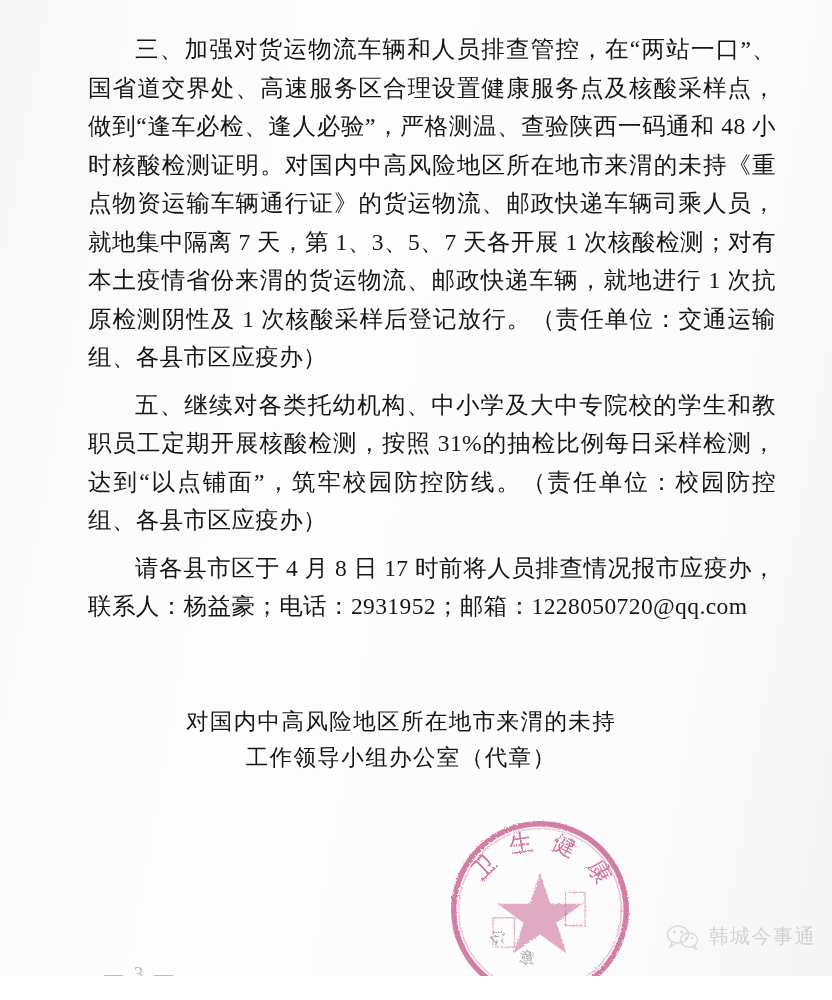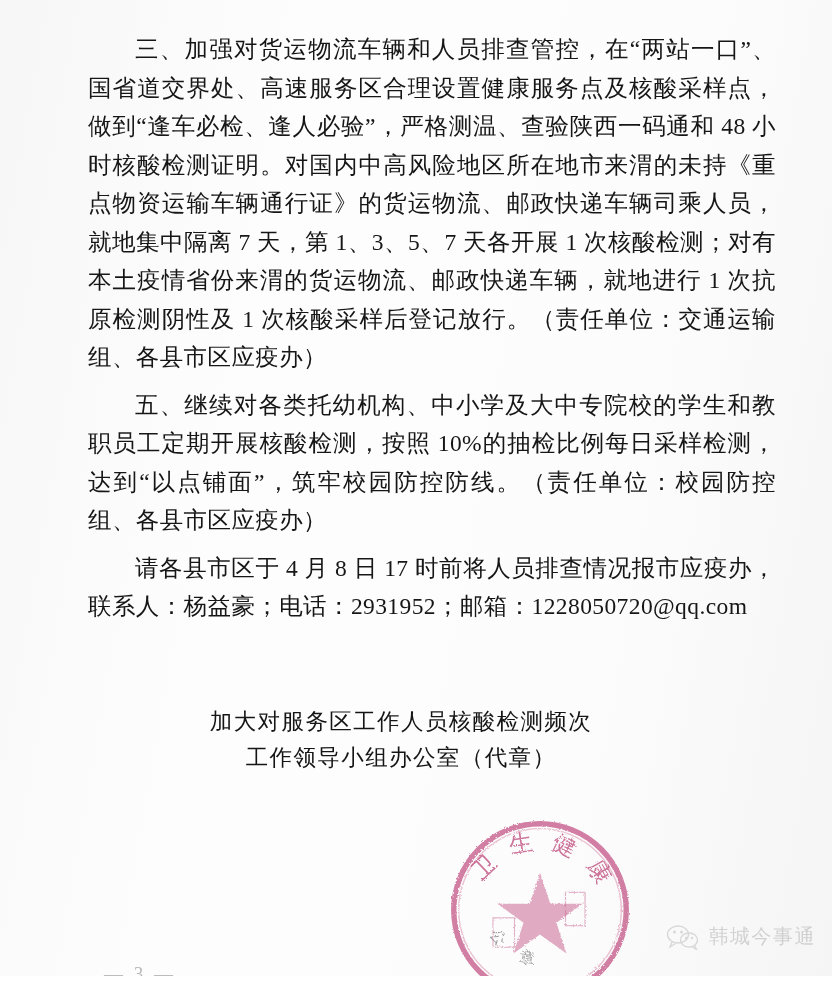--- a/index.html
+++ b/index.html
@@ -114,26 +114,26 @@
 </head>
 <body>
 
 <div id="page">
 
   <div id="content">
 
     <p class="para">三、加强对货运物流车辆和人员排查管控，在“两站一口”、国省道交界处、高速服务区合理设置健康服务点及核酸采样点，做到“逢车必检、逢人必验”，严格测温、查验陕西一码通和 48 小时核酸检测证明。对国内中高风险地区所在地市来渭的未持《重点物资运输车辆通行证》的货运物流、邮政快递车辆司乘人员，就地集中隔离 7 天，第 1、3、5、7 天各开展 1 次核酸检测；对有本土疫情省份来渭的货运物流、邮政快递车辆，就地进行 1 次抗原检测阴性及 1 次核酸采样后登记放行。（责任单位：交通运输组、各县市区应疫办）</p>
 
 
-    <p class="para">五、继续对各类托幼机构、中小学及大中专院校的学生和教职员工定期开展核酸检测，按照 10%的抽检比例每日采样检测，达到“以点铺面”，筑牢校园防控防线。（责任单位：校园防控组、各县市区应疫办）</p>
+    <p class="para">五、继续对各类托幼机构、中小学及大中专院校的学生和教职员工定期开展核酸检测，按照 31%的抽检比例每日采样检测，达到“以点铺面”，筑牢校园防控防线。（责任单位：校园防控组、各县市区应疫办）</p>
 
     <p class="para">请各县市区于 4 月 8 日 17 时前将人员排查情况报市应疫办，联系人：杨益豪；电话：2931952；邮箱：1228050720@qq.com</p>
 
     <div class="sig-block">
-      <div class="sig-line">加大对服务区工作人员核酸检测频次</div>
+      <div class="sig-line">对国内中高风险地区所在地市来渭的未持</div>
       <div class="sig-line">工作领导小组办公室（代章）</div>
 
     </div>
 
   </div>
 
   <div class="seal">
     <svg viewBox="0 0 200 200" xmlns="http://www.w3.org/2000/svg">
       <defs>
         <path id="arcTop" d="M 34,104 A 66,66 0 0 1 166,104" fill="none"></path>

